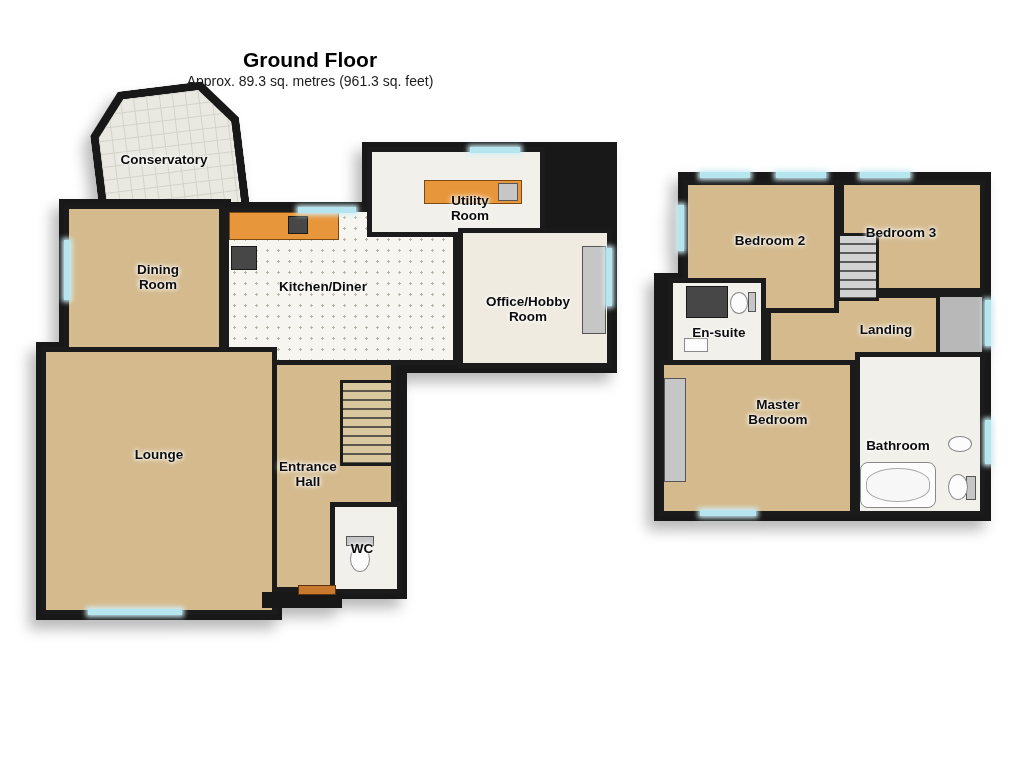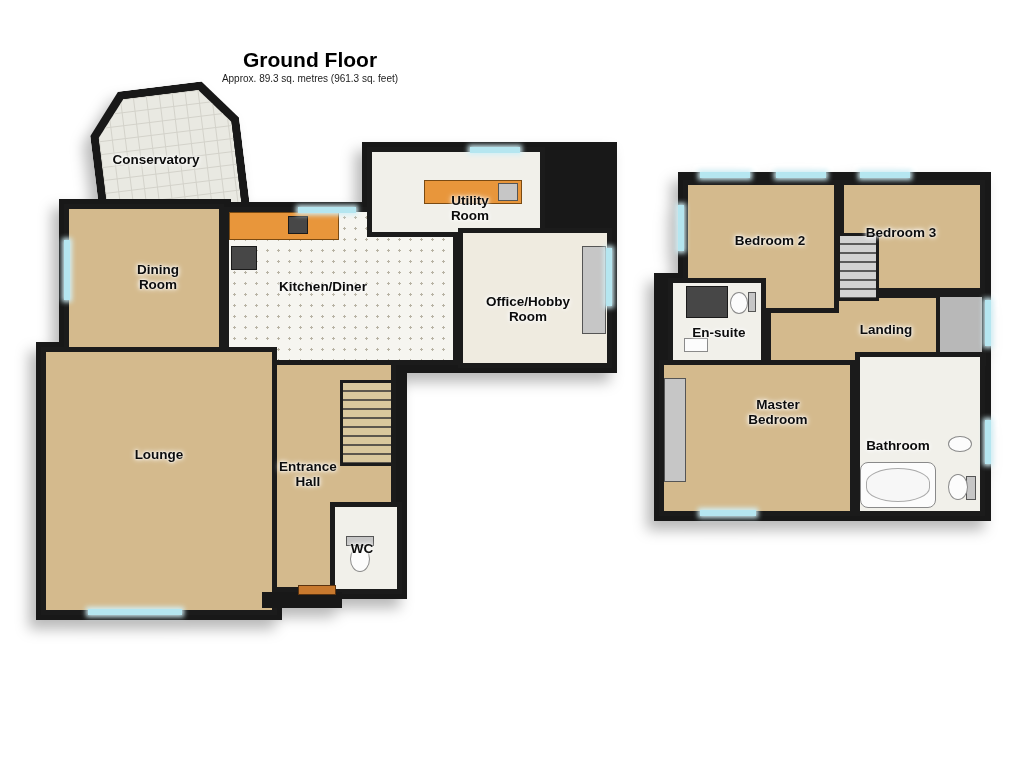--- a/index.html
+++ b/index.html
@@ -23,21 +23,21 @@
   .stairs{position:absolute;border:3px solid #1b1b1b;box-sizing:border-box;
           background:repeating-linear-gradient(to bottom,#d9c79d 0 7px,#5c564d 7px 9px);}
   .stairs.gray{background:repeating-linear-gradient(to bottom,#d2d2d2 0 7px,#5a5a5a 7px 9px);}
   .cons-out{position:absolute;left:93px;top:86px;width:150px;height:136px;background:#181818;
             clip-path:polygon(22% 0,78% 0,100% 30%,100% 100%,0 100%,0 30%);transform:rotate(-7deg);}
   .cons-in{position:absolute;left:8px;top:8px;right:8px;bottom:8px;background-color:#e9e9e2;
            background-image:linear-gradient(#d3d2ca 1px,transparent 1px),linear-gradient(90deg,#d3d2ca 1px,transparent 1px);
            background-size:13px 13px;clip-path:polygon(22% 0,78% 0,100% 30%,100% 100%,0 100%,0 30%);}
   .titleblock{position:absolute;text-align:center;color:#000;}
   .titleblock h2{margin:0;font-size:21px;font-weight:bold;}
-  .titleblock .sub{font-size:10px;margin-top:1px;color:#1c1c1c;}
+  .titleblock .sub{font-size:14px;margin-top:1px;color:#1c1c1c;}
   .footer{position:absolute;left:0;right:0;text-align:center;font-size:15px;color:#111;}
   .void{position:absolute;background:#b8b8b8;border:4px solid #1b1b1b;box-sizing:border-box;}
   .door{position:absolute;background:#c8792e;border:1px solid #5a3310;box-sizing:border-box;}
 </style>
 </head>
 <body>
 
 <div class="plan">
 
   <div class="cons-out">
@@ -120,21 +120,21 @@
 </div>
 
 <div class="abs" style="left:0;top:0;right:0;bottom:0">
 
   <div class="titleblock" style="left:150px;top:48px;width:320px">
     <h2>Ground Floor</h2>
     <div class="sub">Approx. 89.3 sq. metres (961.3 sq. feet)</div>
   </div>
 
 
-  <div class="label" style="left:156px;top:160px">Conservatory</div>
+  <div class="label" style="left:164px;top:160px">Conservatory</div>
   <div class="label" style="left:158px;top:277px;width:60px">Dining Room</div>
   <div class="label" style="left:323px;top:287px">Kitchen/Diner</div>
   <div class="label" style="left:470px;top:208px;width:52px">Utility Room</div>
   <div class="label" style="left:528px;top:309px;width:110px">Office/Hobby Room</div>
   <div class="label" style="left:159px;top:455px">Lounge</div>
   <div class="label" style="left:308px;top:474px;width:76px">Entrance Hall</div>
   <div class="label" style="left:362px;top:549px">WC</div>
 
   <div class="label" style="left:770px;top:241px">Bedroom 2</div>
   <div class="label" style="left:901px;top:233px">Bedroom 3</div>

